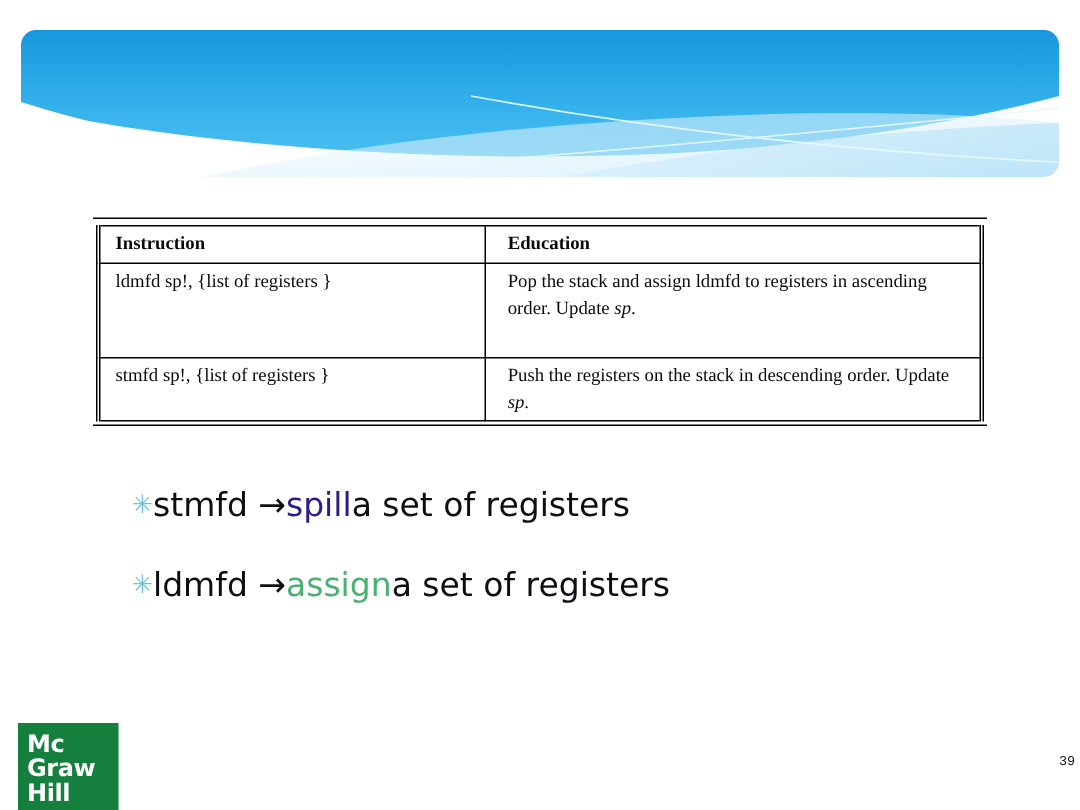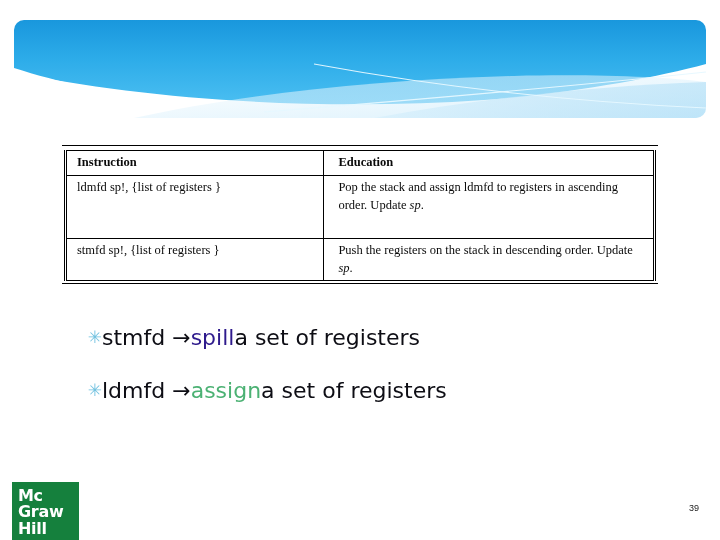--- a/index.html
+++ b/index.html
@@ -137,23 +137,23 @@
   #mcgraw-logo .lg-edu {
     display: block;
     font-size: 11px;
     margin-top: 3px;
     letter-spacing: -0.2px;
   }
 
   
   #page-number {
     position: absolute;
-    left: 689px;
+    left: 706px;
     top: 503px;
-    font-family: Liberation Sans, sans-serif;
+    font-family: Liberation Mono, monospace;
     font-size: 9px;
     color: #1a1a1a;
   }
 </style>
 </head>
 <body>
 
 <div id="title-banner">
   <svg width="692" height="98" viewBox="0 0 692 98" xmlns="http://www.w3.org/2000/svg">
     <defs>

